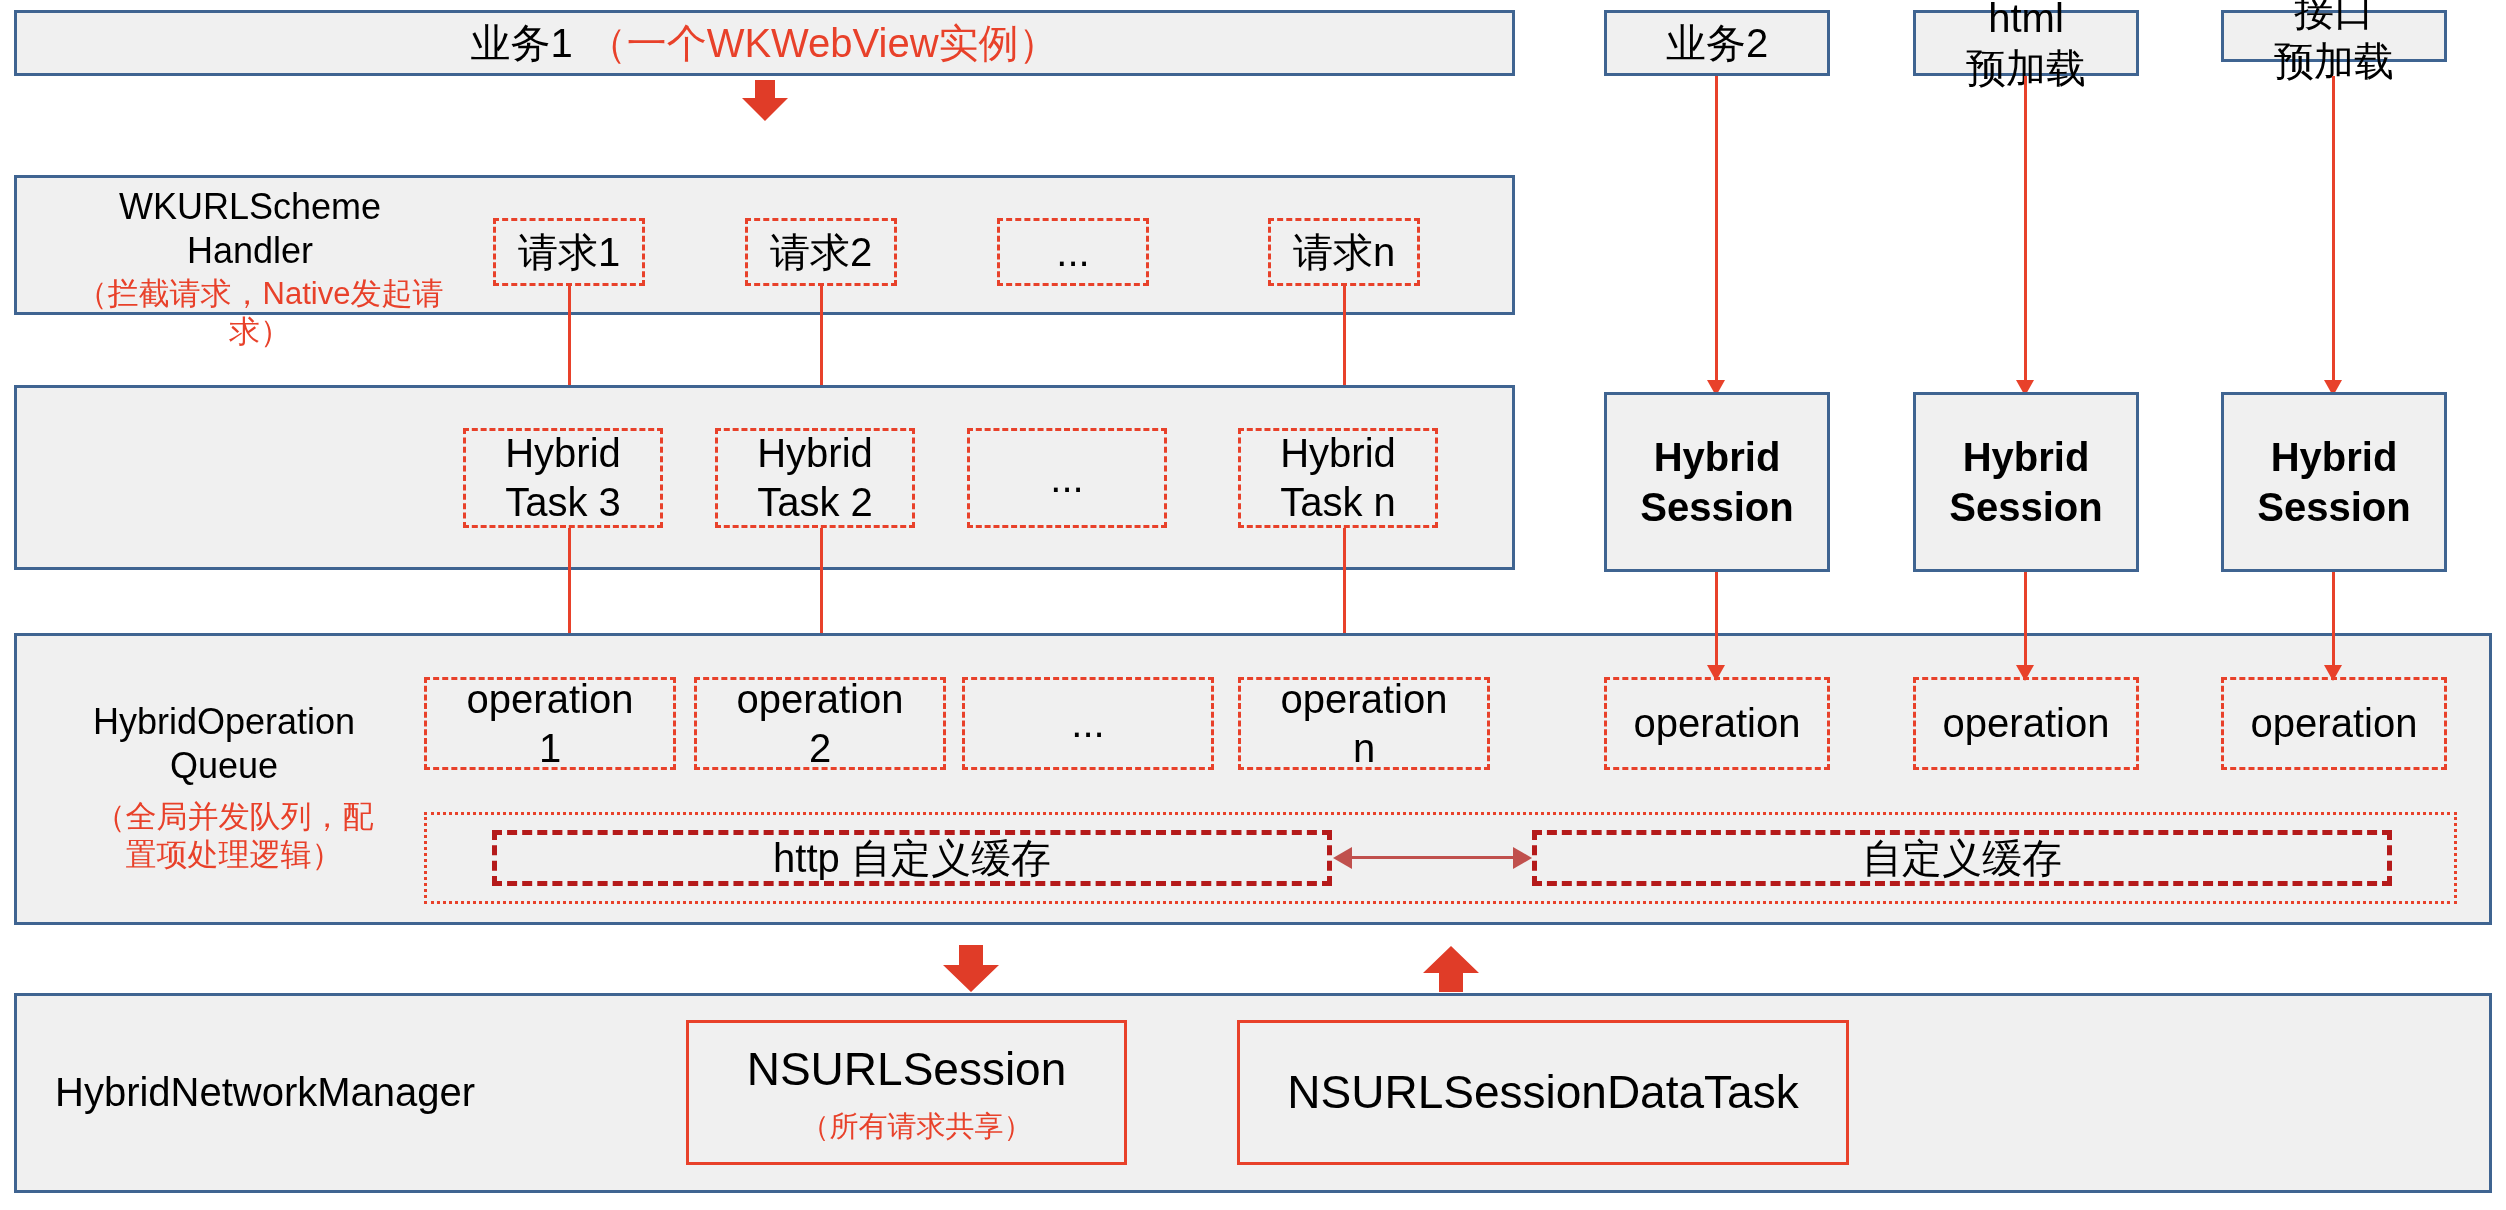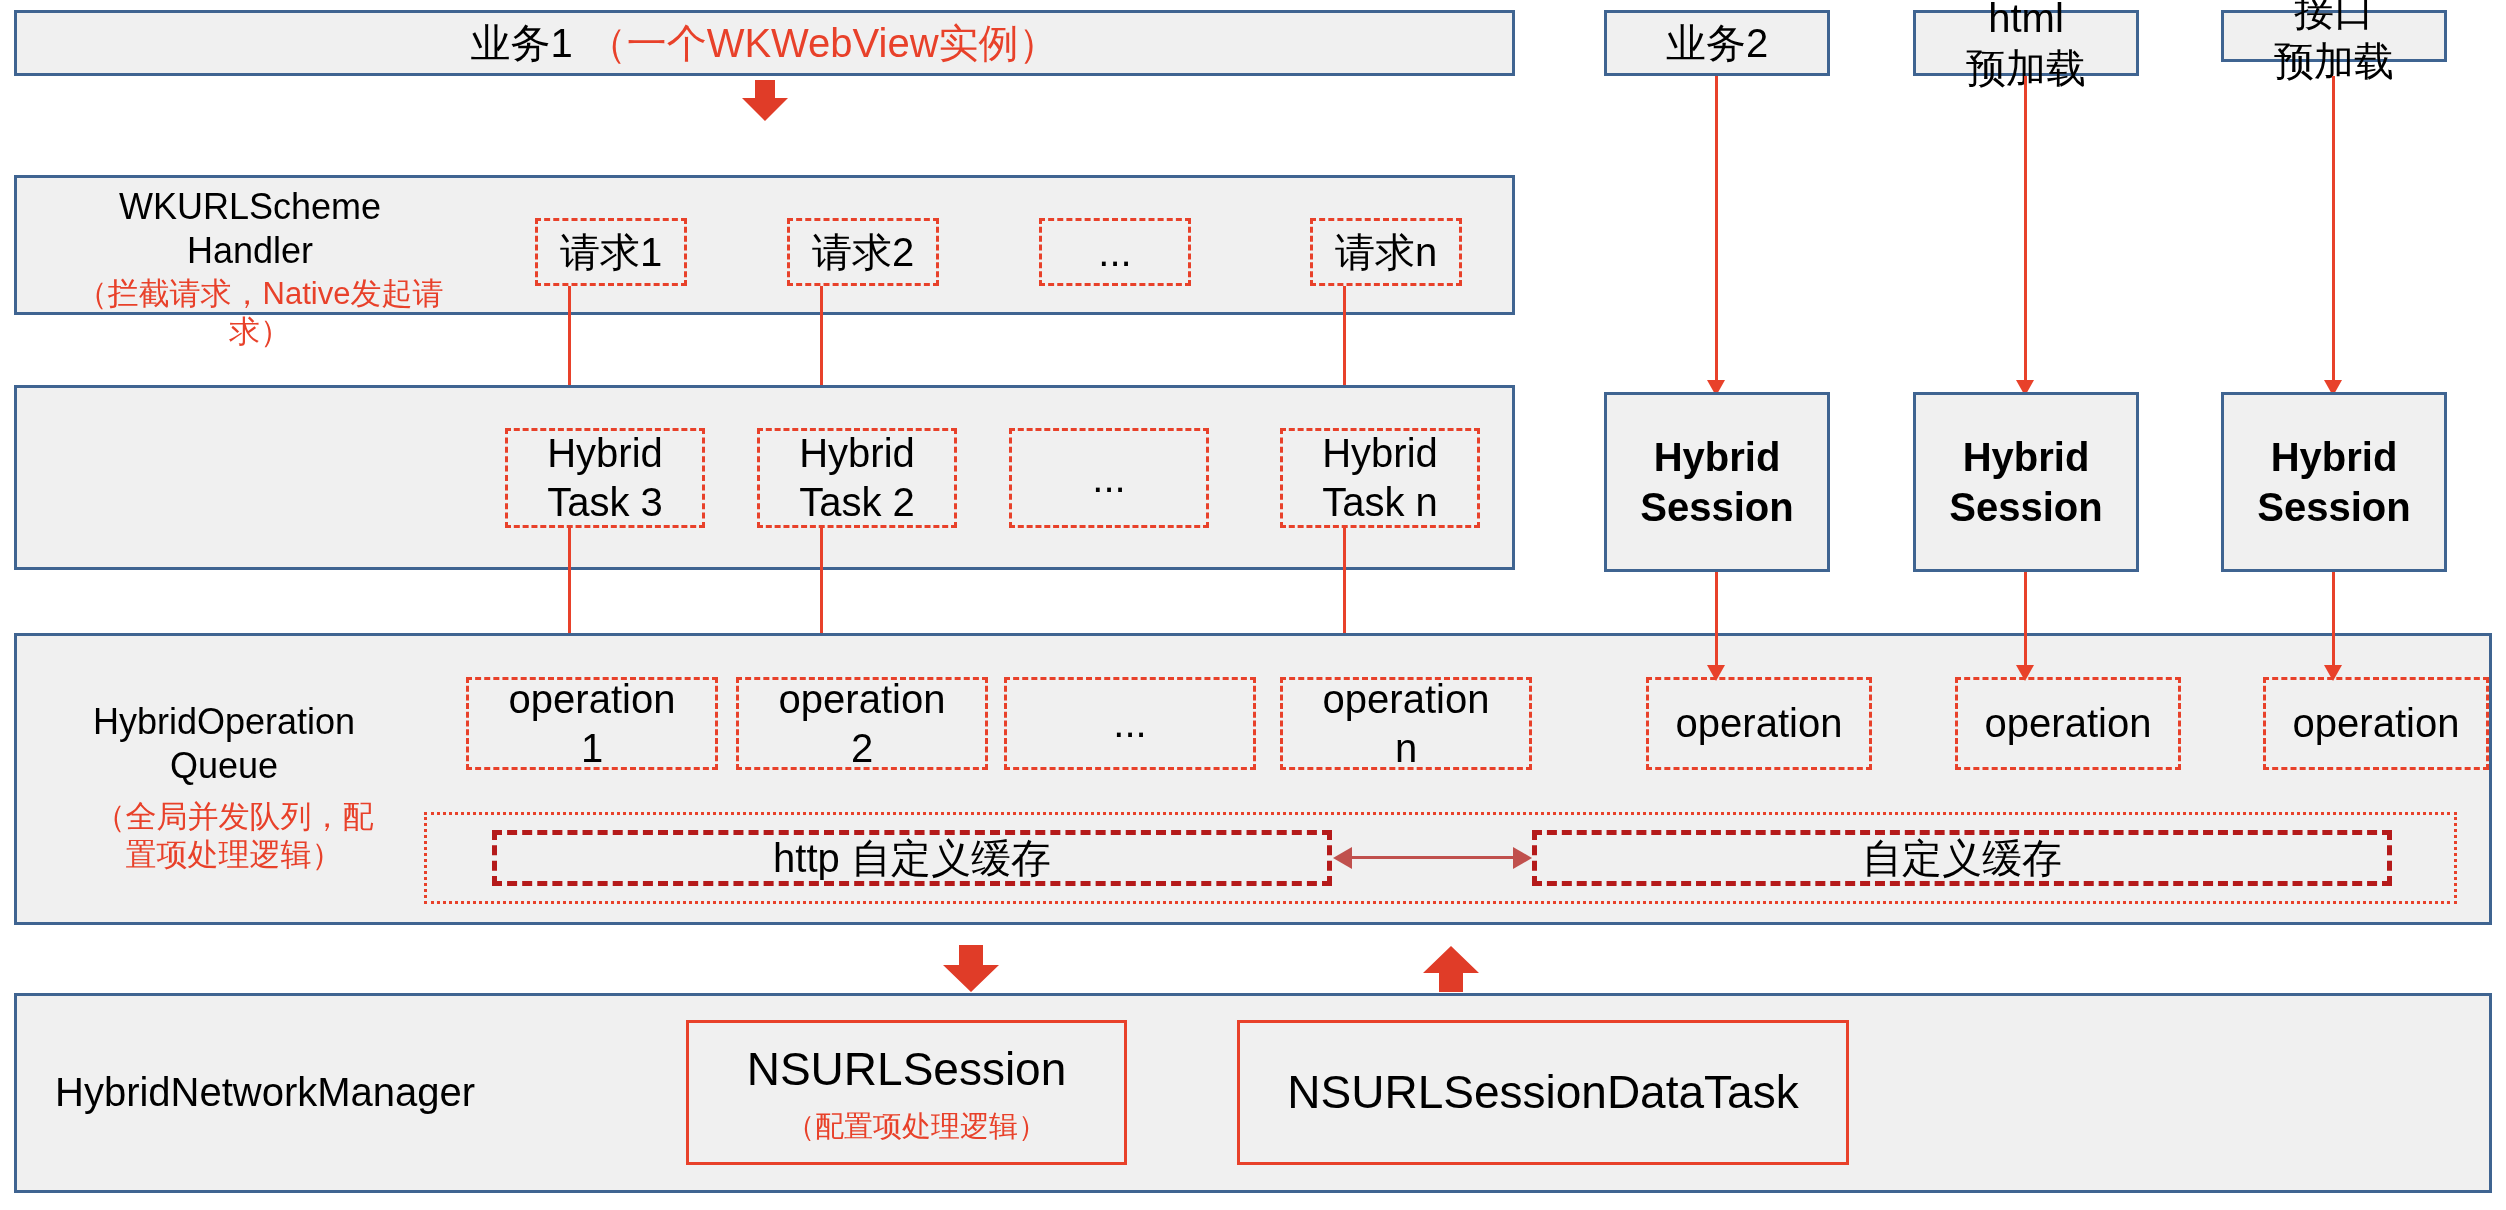--- a/index.html
+++ b/index.html
@@ -15,21 +15,21 @@
   .panel{background:#f0f0f0;border:3px solid #3f6491;}
 
   
   .bbox{background:#f0f0f0;border:3px solid #3f6491;
         display:flex;align-items:center;justify-content:center;
         text-align:center;line-height:1.25;}
 
   
   .dbox{background:transparent;border:3px dashed #e8412a;
         display:flex;align-items:center;justify-content:center;
-        text-align:center;line-height:1.22;margin-left:42px;}
+        text-align:center;line-height:1.22;}
 
   
   .rbox{background:transparent;border:3px solid #e8412a;
         display:flex;flex-direction:column;align-items:center;
         justify-content:center;text-align:center;line-height:1.25;}
 
   
   .dotwrap{border:3px dotted #e8412a;background:transparent;}
   
   .cachebox{border:5px dashed #b51a1a;background:transparent;
@@ -177,21 +177,21 @@
       <path d="M31 1 L59 28 L43 28 L43 47 L19 47 L19 28 L3 28 Z" fill="#e03c28"></path>
     </svg>
   </div>
 
   <div class="abs panel" style="left:14px;top:993px;width:2478px;height:200px;">
   </div>
   <div class="abs" style="left:55px;top:1070px;width:560px;font-size:40px;">HybridNetworkManager</div>
 
   <div class="abs rbox" style="left:686px;top:1020px;width:441px;height:145px;">
     <span style="font-size:46px;">NSURLSession</span>
-    <span class="t-red" style="font-size:29px;margin-top:10px;">（配置项处理逻辑）</span>
+    <span class="t-red" style="font-size:29px;margin-top:10px;">（所有请求共享）</span>
   </div>
 
   <div class="abs rbox" style="left:1237px;top:1020px;width:612px;height:145px;">
     <span style="font-size:46px;">NSURLSessionDataTask</span>
   </div>
 
   <div class="abs bbox" style="left:1604px;top:10px;width:226px;height:66px;flex-direction:column;">
     <span class="t-big">业务2</span>
     <span class="t-big"></span>
   </div>

